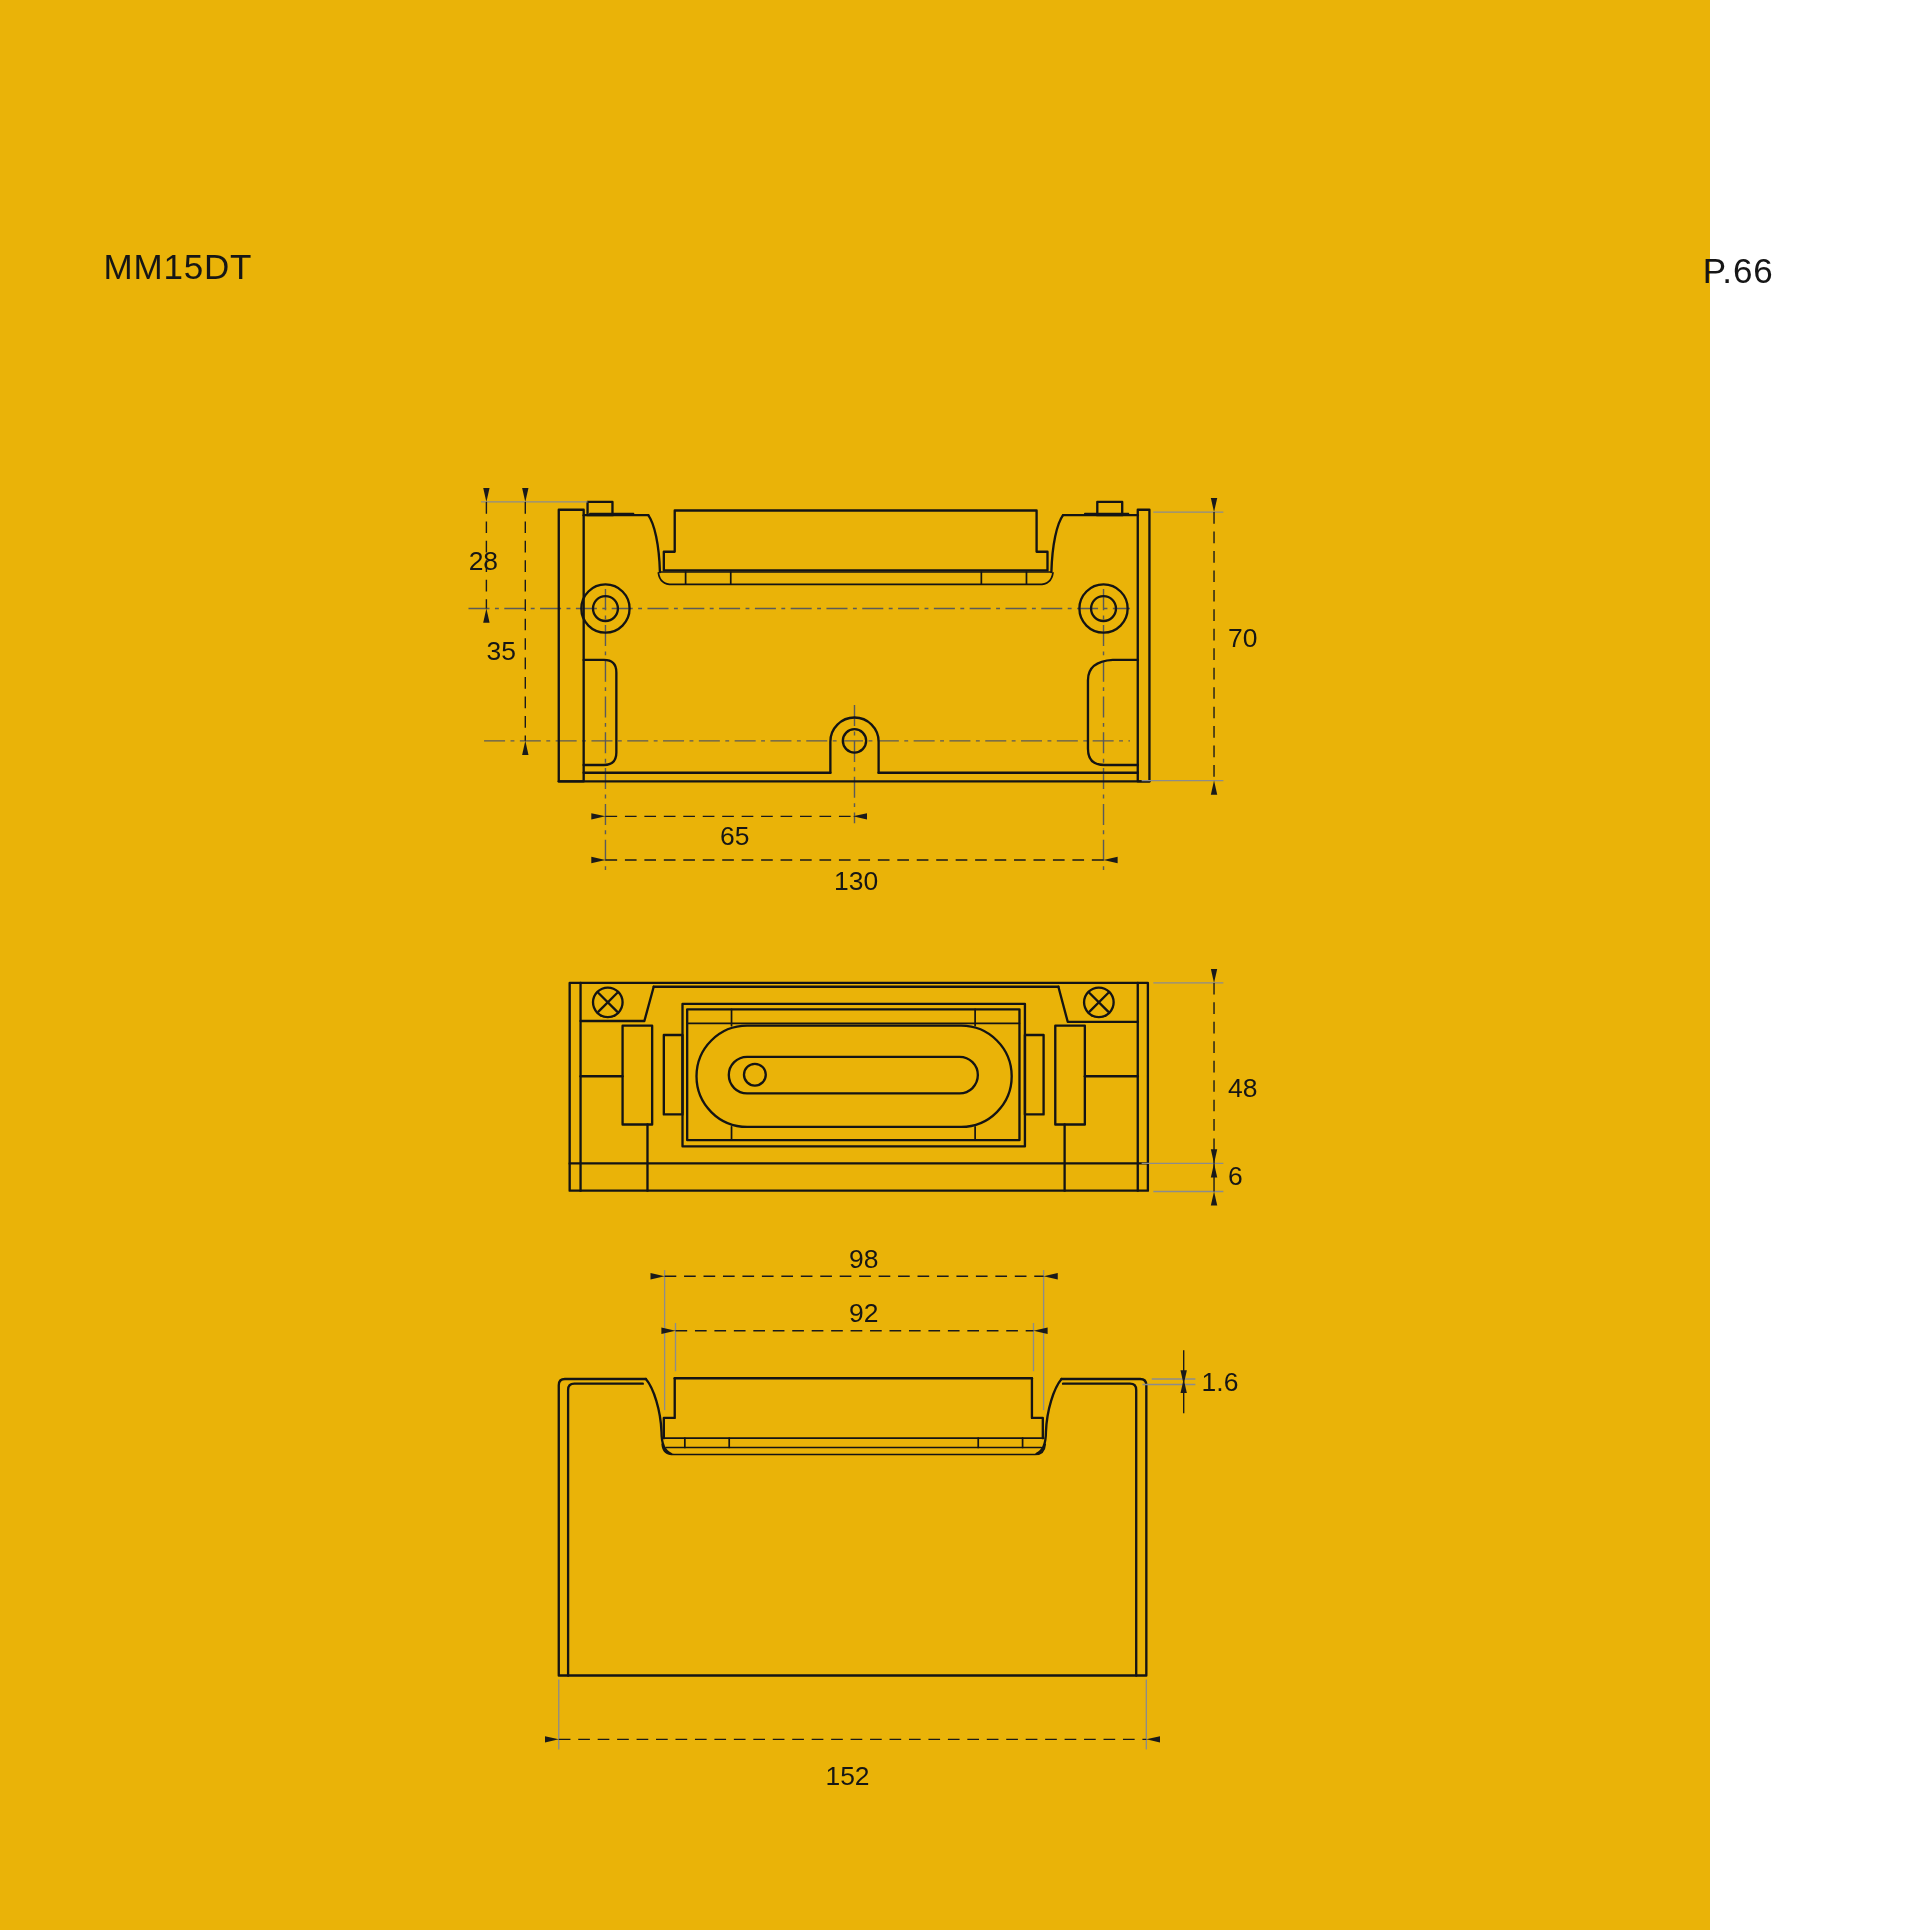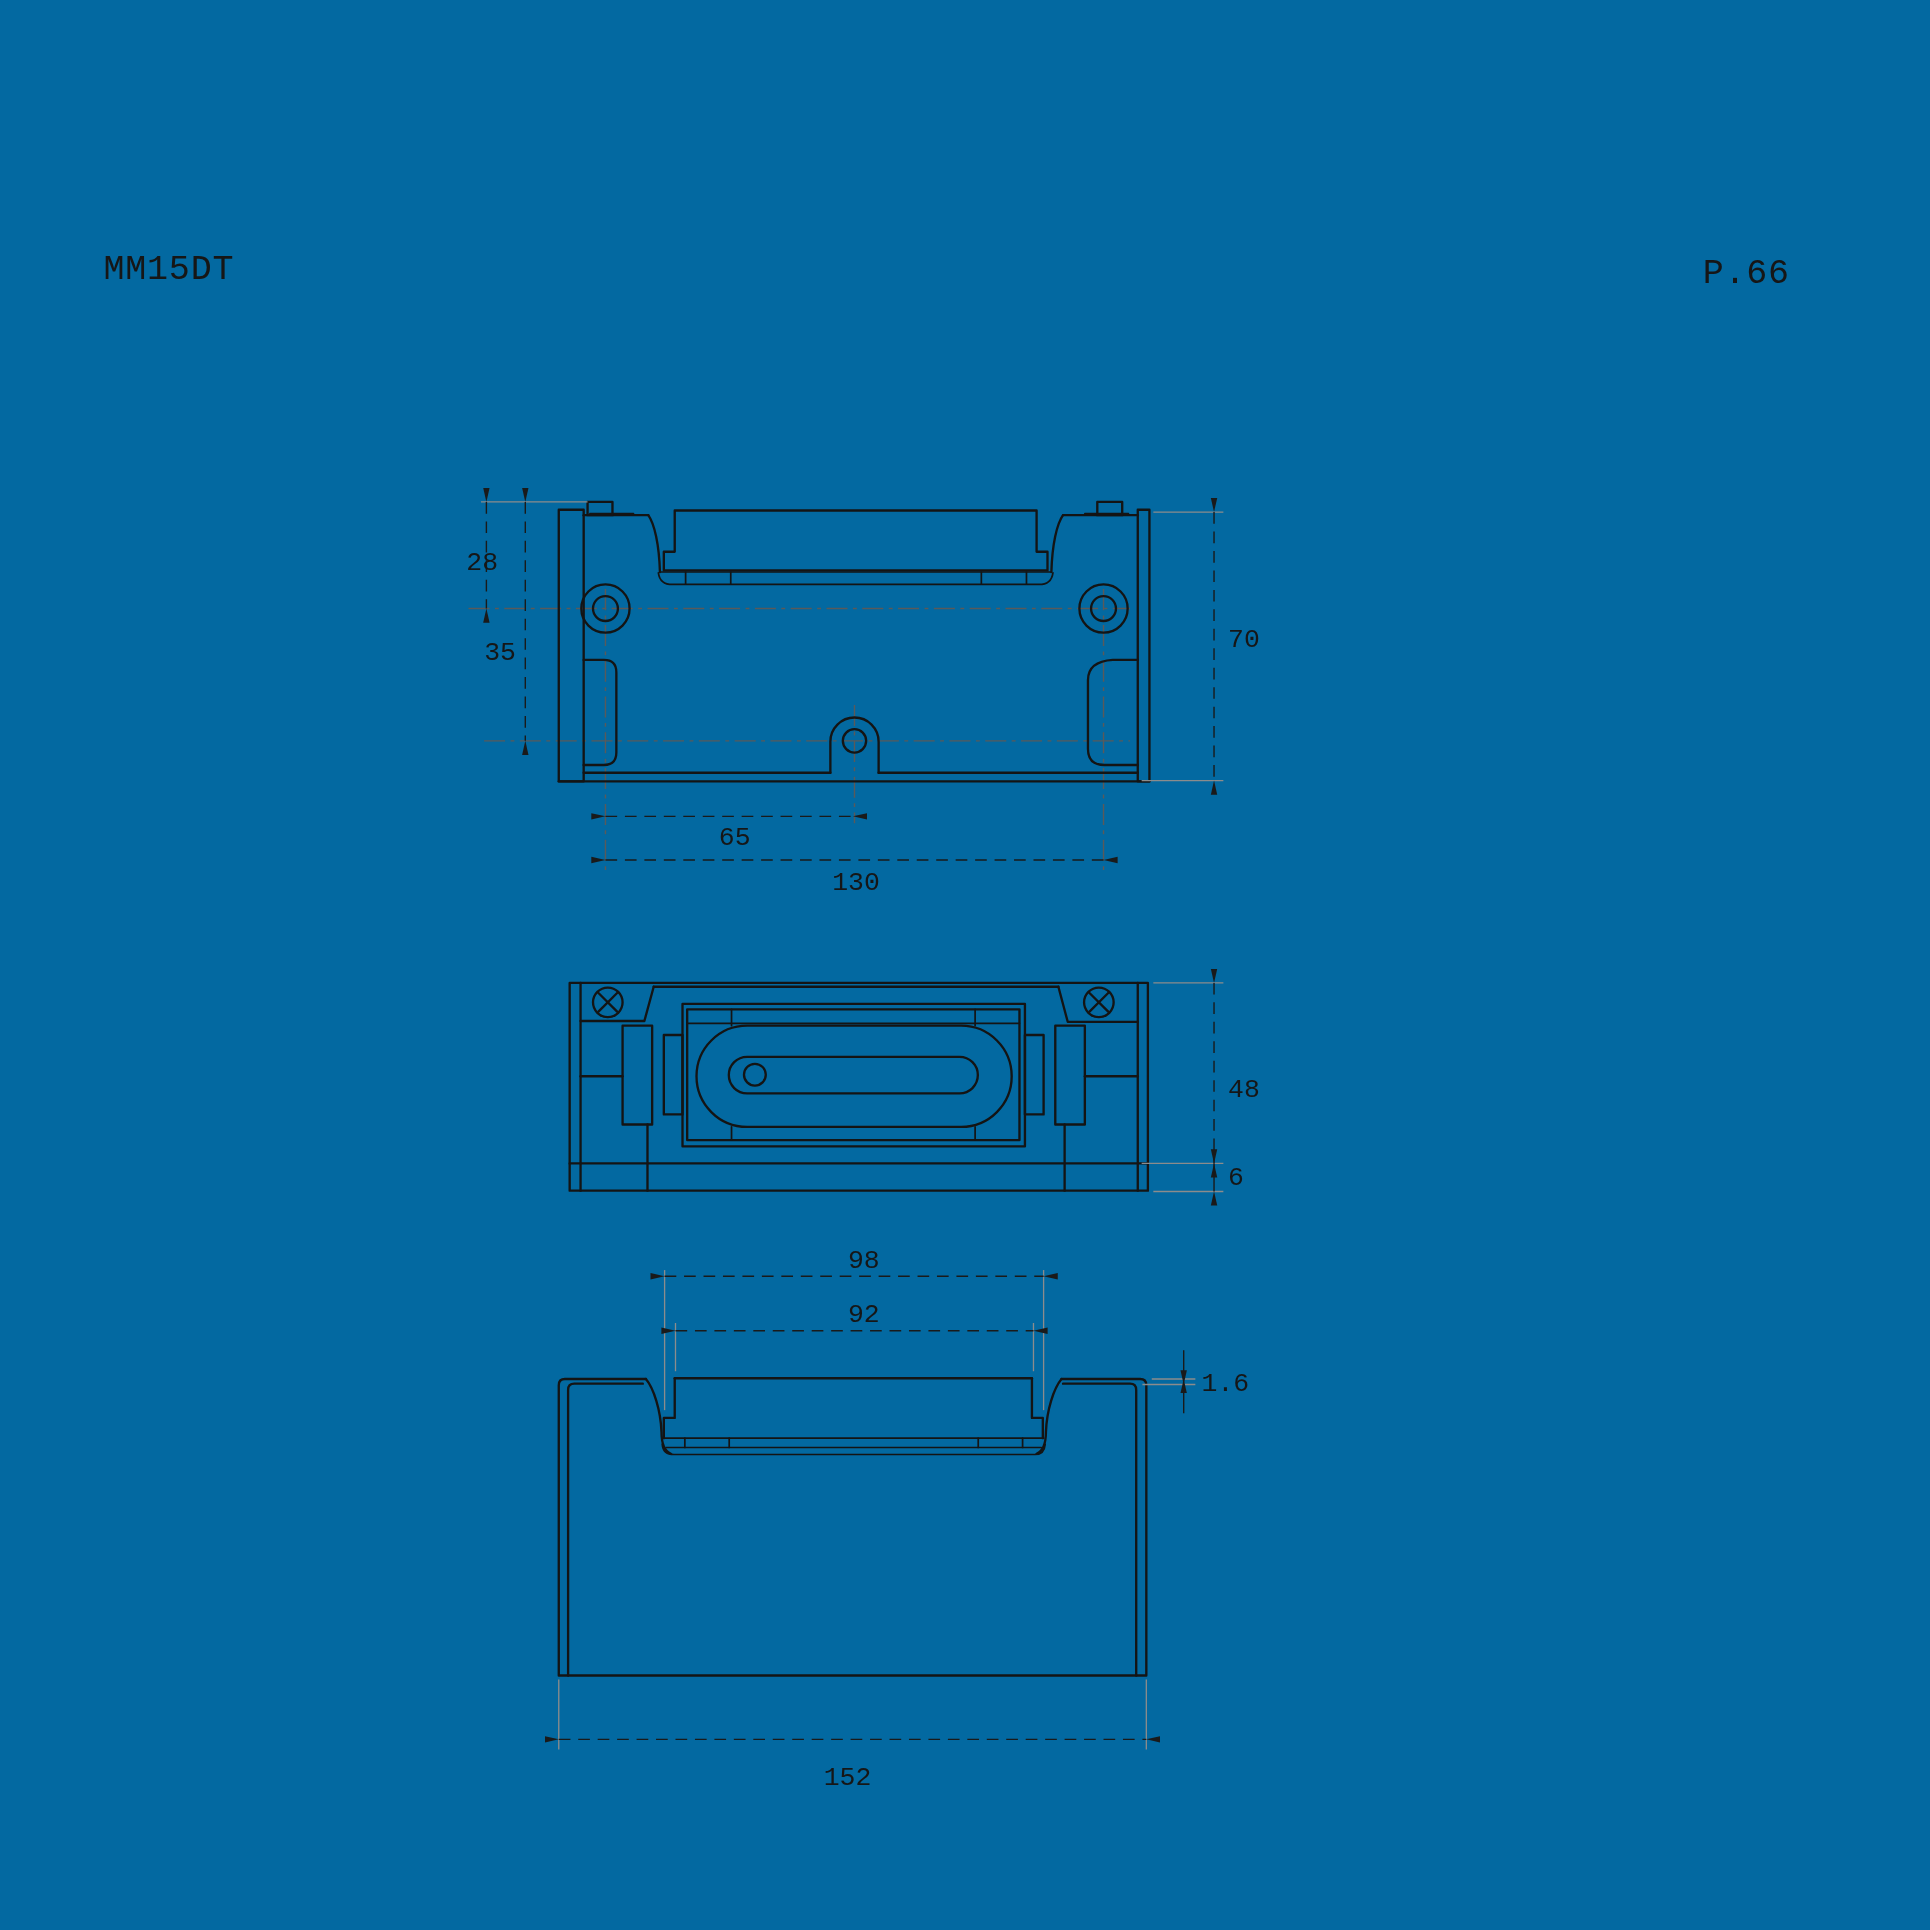--- a/index.html
+++ b/index.html
@@ -1,17 +1,17 @@
 <!DOCTYPE html>
 <html style="font-size:12.5px"><head>
 <meta charset="utf-8">
 <style>
   html,body{margin:0;padding:0;background:#ffffff;}
-  .page{position:relative;width:1930px;height:1930px;background:#0369a1;
-        font-family:Liberation Mono, monospace;}
+  .page{position:relative;width:1710px;height:1930px;background:#eab308;
+        font-family:Liberation Sans, sans-serif;}
   svg{position:absolute;left:0;top:0;}
   text{fill:#161616;}
   .title-text{font-size:45px;font-weight:500;letter-spacing:1px;}
   .dim-text{font-size:34px;font-weight:400;}
   .part{stroke:#141414;stroke-width:3;fill:none;stroke-linejoin:round;stroke-linecap:round;}
   .part-thin{stroke:#141414;stroke-width:2.2;fill:none;stroke-linecap:round;}
   .dim{stroke:#1a1a1a;stroke-width:1.8;fill:none;}
   .dimdash{stroke:#1a1a1a;stroke-width:1.8;fill:none;stroke-dasharray:15 10;}
   .ext{stroke:#8c8c8c;stroke-width:1.7;fill:none;}
   .cl{stroke:#5a5a5a;stroke-width:1.8;fill:none;stroke-dasharray:27 7 5 7;}

